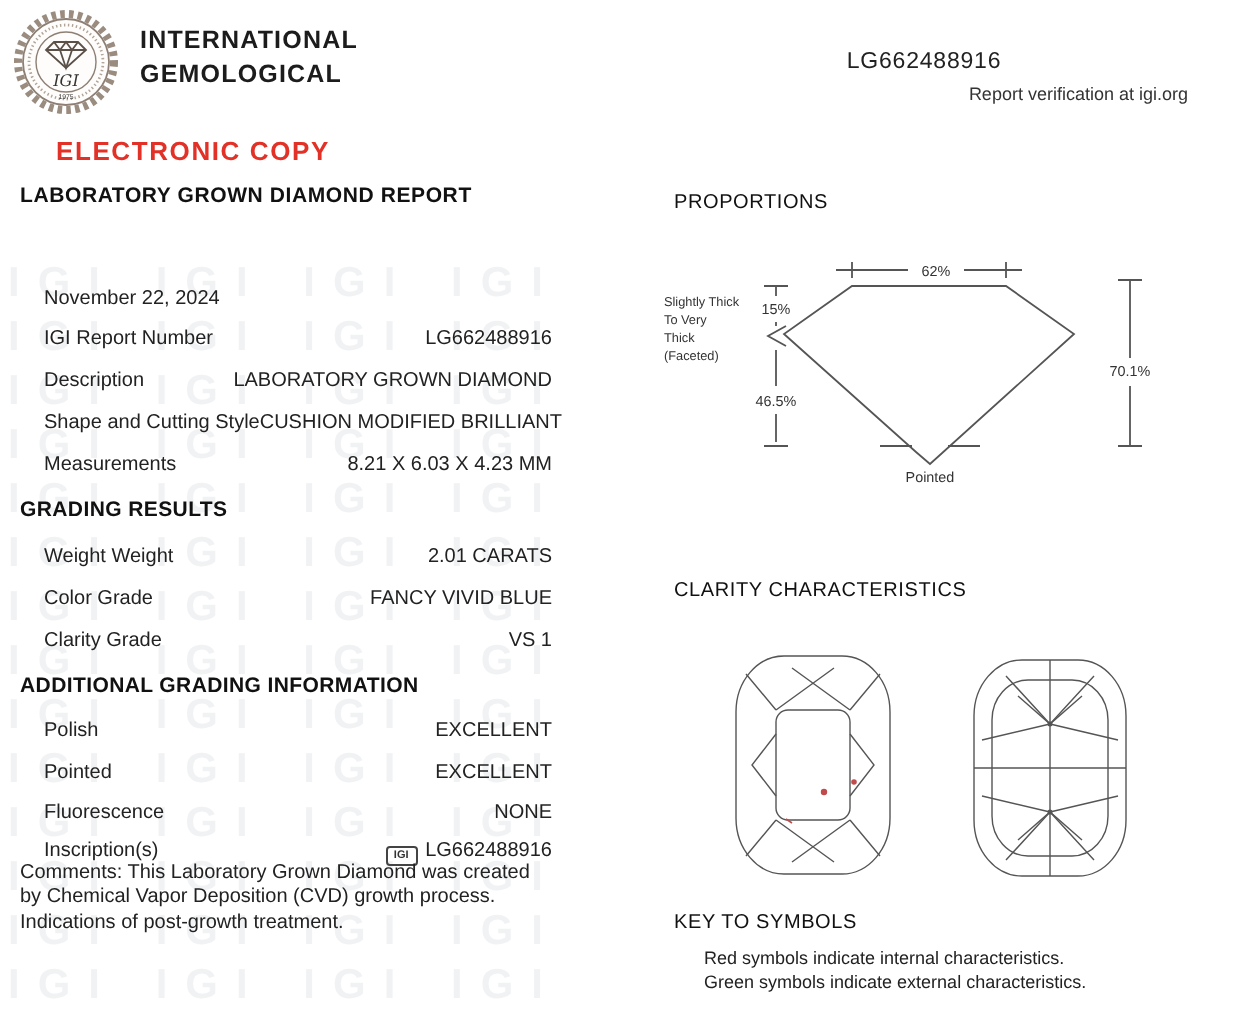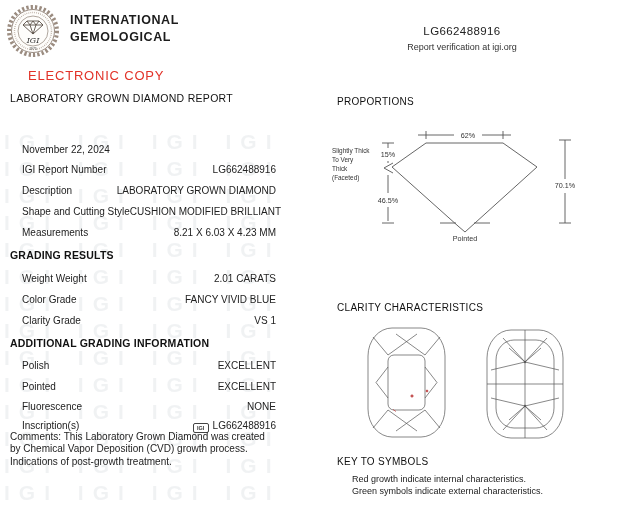--- a/index.html
+++ b/index.html
@@ -6,28 +6,28 @@
   .page{position:relative;width:624px;height:508px;background:#ffffff;overflow:hidden;
         font-family:"Liberation Sans",sans-serif;color:#222;}
   .abs{position:absolute;}
   
   .wm{position:absolute;left:4px;top:128px;width:304px;height:376px;overflow:hidden;
       font-weight:bold;font-size:21px;line-height:27px;letter-spacing:9px;word-spacing:4px;
       color:#8e9aa6;opacity:.12;user-select:none;pointer-events:none;}
   
   .orgname{position:absolute;left:70px;top:12px;font-size:12.5px;font-weight:bold;
            letter-spacing:.6px;line-height:16.5px;color:#1c1c1c;}
-  .ecopy{position:absolute;left:28px;top:68px;font-size:13px;font-weight:normal;
+  .ecopy{position:absolute;left:28px;top:68px;font-size:13px;font-weight:bold;
          letter-spacing:.8px;color:#e23228;}
   .repnum{position:absolute;left:330px;top:25px;width:264px;text-align:center;
           font-size:11.5px;color:#222;letter-spacing:.4px;}
-  .verif{position:absolute;left:330px;top:42px;width:264px;text-align:center;
+  .verif{position:absolute;left:330px;top:42px;width:264px;text-align:right;
          font-size:9px;color:#333;}
   
-  .doctitle{position:absolute;left:10px;top:92px;font-size:10.5px;font-weight:normal;
+  .doctitle{position:absolute;left:10px;top:92px;font-size:10.5px;font-weight:bold;
             letter-spacing:.3px;color:#111;}
   .row{position:absolute;left:10px;width:266px;height:13px;display:flex;
        justify-content:space-between;font-size:10px;color:#222;}
   .row .lbl{white-space:nowrap;padding-left:12px;}
   .row .val{white-space:nowrap;text-align:right;}
   .sechead{position:absolute;left:10px;font-size:10.5px;font-weight:bold;
            letter-spacing:.2px;color:#111;}
   .comments{position:absolute;left:10px;top:431px;width:268px;font-size:10px;
             line-height:12.4px;color:#222;}
   .insc-icon{display:inline-block;vertical-align:-1px;margin-right:4px;width:14px;height:8px;
@@ -152,21 +152,21 @@
     <text x="235" y="63" text-anchor="middle" font-size="7.2">70.1%</text>
     <text x="135" y="116" text-anchor="middle" font-size="7.2">Pointed</text>
     <g font-size="6.4">
       <text x="2" y="28">Slightly Thick</text>
       <text x="2" y="37">To Very</text>
       <text x="2" y="46">Thick</text>
       <text x="2" y="55">(Faceted)</text>
     </g>
   </svg>
 
-  <div class="rhead" style="left:337px;top:302px">CLARITY CHARACTERISTICS</div>
+  <div class="rhead" style="left:337px;top:290px">CLARITY CHARACTERISTICS</div>
 
   <svg class="abs" style="left:360px;top:322px" width="215" height="122" viewBox="0 0 215 122">
 
     <g stroke="#555" stroke-width="0.7" fill="none">
       <rect x="8" y="6" width="77" height="109" rx="24" ry="28"></rect>
       <rect x="28" y="33" width="37" height="55" rx="6"></rect>
       <path d="M28,33 L13,15 M65,33 L80,15 M28,88 L13,106 M65,88 L80,106"></path>
       <path d="M28,33 L57,12 M65,33 L36,12 M28,88 L57,109 M65,88 L36,109"></path>
       <path d="M28,45 L16,60.5 L28,76 M65,45 L77,60.5 L65,76"></path>
     </g>
@@ -184,16 +184,16 @@
       <path d="M165,40 L143,16 M165,40 L187,16 M165,40 L131,48 M165,40 L199,48"></path>
       <path d="M149,26 L165,40 L181,26"></path>
       <path d="M165,84 L143,108 M165,84 L187,108 M165,84 L131,76 M165,84 L199,76"></path>
       <path d="M149,98 L165,84 L181,98"></path>
       <circle cx="165" cy="40" r="0.9" fill="#555"></circle>
       <circle cx="165" cy="84" r="0.9" fill="#555"></circle>
     </g>
   </svg>
 
   <div class="rhead" style="left:337px;top:456px">KEY TO SYMBOLS</div>
-  <div class="keyline" style="top:474px">Red growth indicate internal characteristics.</div>
+  <div class="keyline" style="top:474px">Red symbols indicate internal characteristics.</div>
   <div class="keyline" style="top:486px">Green symbols indicate external characteristics.</div>
 
 </div>
 
 </body></html>

